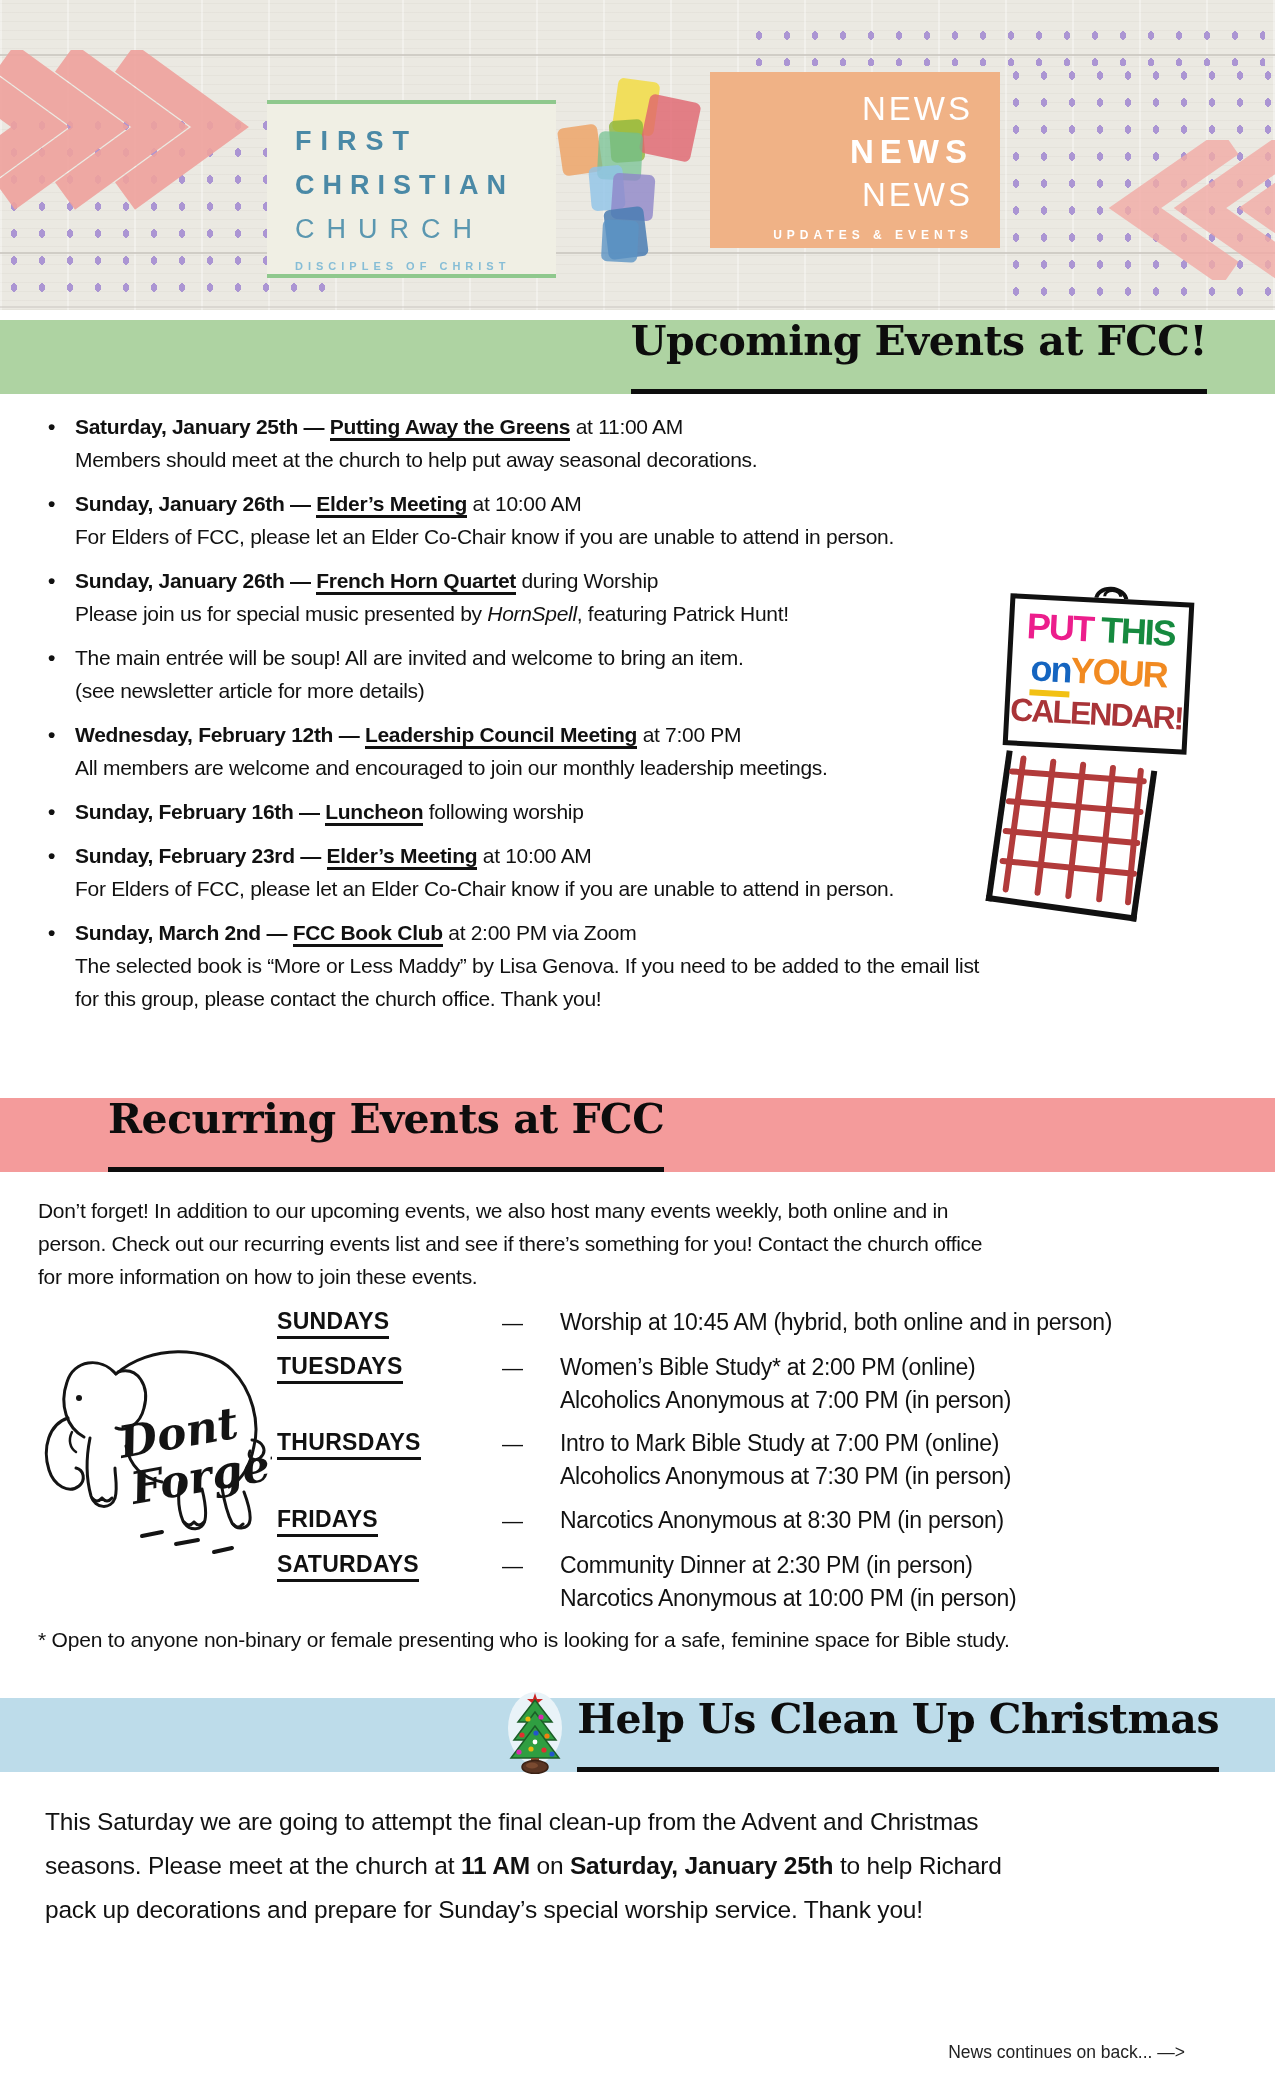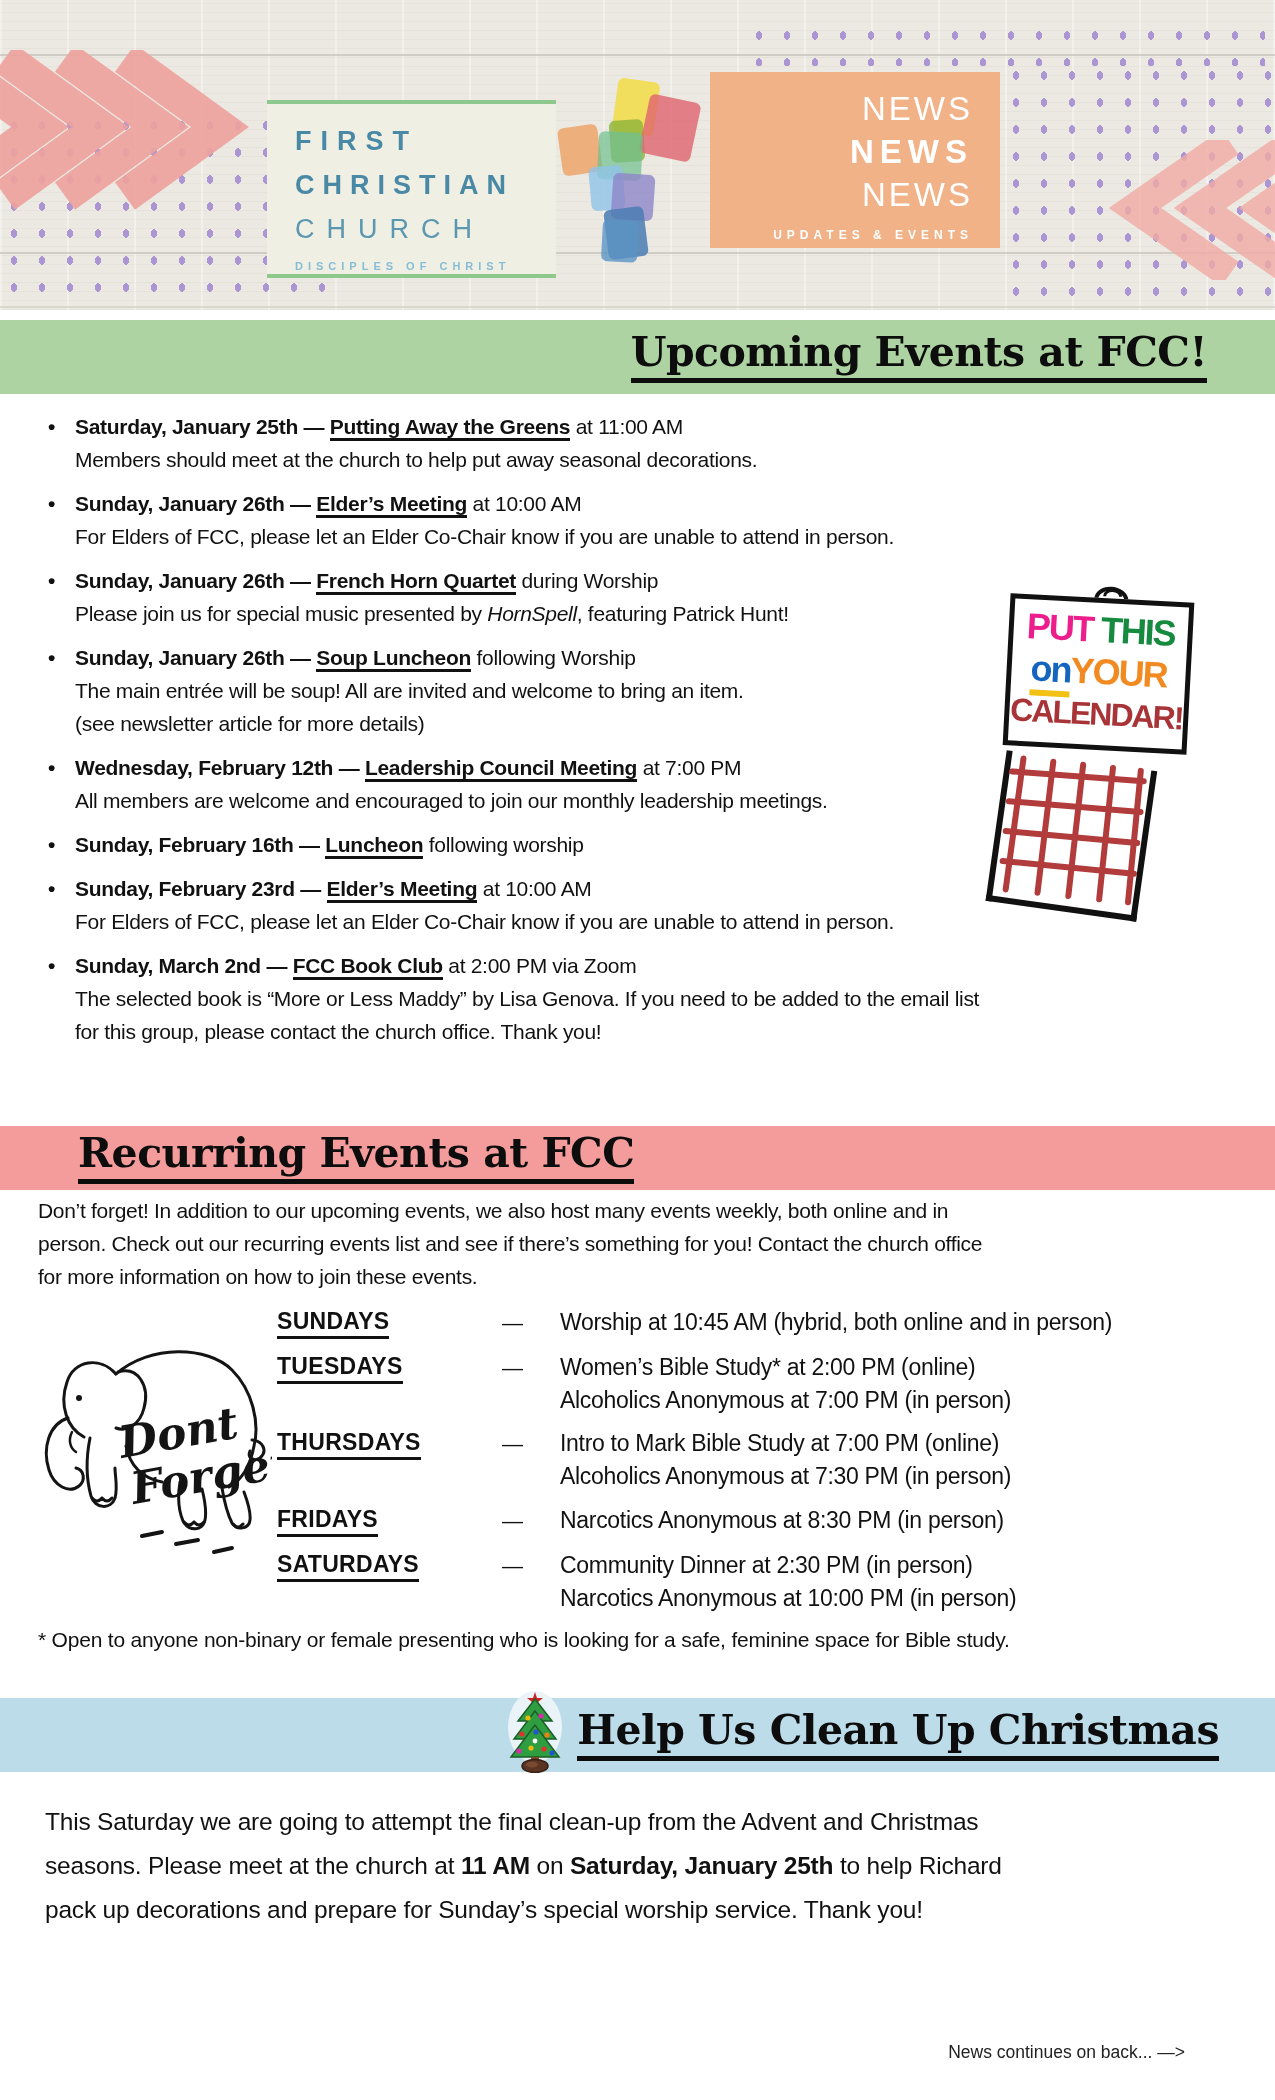--- a/index.html
+++ b/index.html
@@ -24,25 +24,25 @@
   .news-card{position:absolute;left:710px;top:72px;width:290px;height:176px;background:#f0b286;
              box-sizing:border-box;text-align:right;padding-right:27px;color:#fff;}
   .news-line{font-size:33px;line-height:43px;letter-spacing:3px;font-weight:normal;}
   .news-line.mid{font-weight:bold;letter-spacing:6px;}
   .news-first{margin-top:15px;}
   .news-sub{margin-top:12px;font-size:12px;letter-spacing:5px;font-weight:bold;}
   .cross{position:absolute;left:560px;top:70px;width:140px;height:180px;}
   .cross i{position:absolute;border-radius:6px;display:block;}
 
   
-  .banner{position:absolute;left:0;width:1275px;display:flex;align-items:center;box-sizing:border-box;}
+  .banner{position:absolute;left:0;width:1275px;display:flex;box-sizing:border-box;}
   .banner-title{font-family:"DejaVu Serif",serif;font-weight:bold;font-size:41px;color:#0d0d0d;
                 border-bottom:5px solid #0d0d0d;padding-bottom:3px;line-height:1.05;letter-spacing:-0.5px;white-space:nowrap;}
   #banner-upcoming{top:320px;height:74px;justify-content:flex-end;padding-right:68px;}
-  #banner-recurring{top:1126px;height:64px;justify-content:flex-start;padding-left:78px;}
+  #banner-recurring{top:1098px;height:74px;justify-content:flex-start;padding-left:108px;}
   #banner-christmas{top:1698px;height:74px;justify-content:flex-end;padding-right:56px;}
   .tree-wrap{width:60px;height:84px;margin-right:12px;margin-top:-8px;flex:0 0 auto;}
 
   
   .events{position:absolute;left:75px;top:410px;width:1140px;}
   .event-item{position:relative;margin-bottom:11px;}
   .ev-line{line-height:33px;font-size:21px;letter-spacing:-0.3px;white-space:nowrap;}
   .bullet{position:absolute;left:-27px;top:0;line-height:33px;font-size:21px;font-weight:bold;}
   .sb{font-weight:bold;}
   .si{font-style:italic;}
@@ -150,21 +150,20 @@
         <div class="ev-line"><span class="sb">Sunday, January 26th — </span><span class="sb su">Elder’s Meeting</span><span> at 10:00 AM</span></div>
         <div class="ev-line"><span>For Elders of FCC, please let an Elder Co-Chair know if you are unable to attend in person.</span></div>
       </div>
       <div class="event-item">
         <span class="bullet">•</span>
         <div class="ev-line"><span class="sb">Sunday, January 26th — </span><span class="sb su">French Horn Quartet</span><span> during Worship</span></div>
         <div class="ev-line"><span>Please join us for special music presented by </span><span class="si">HornSpell</span><span>, featuring Patrick Hunt!</span></div>
       </div>
       <div class="event-item">
         <span class="bullet">•</span>
-        <div class="ev-line"><span class="sb">Sunday, January 26th — </span><span class="sb su">Soup Luncheon</span><span> following Worship</span></div>
         <div class="ev-line"><span>The main entrée will be soup! All are invited and welcome to bring an item.</span></div>
         <div class="ev-line"><span>(see newsletter article for more details)</span></div>
       </div>
       <div class="event-item">
         <span class="bullet">•</span>
         <div class="ev-line"><span class="sb">Wednesday, February 12th — </span><span class="sb su">Leadership Council Meeting</span><span> at 7:00 PM</span></div>
         <div class="ev-line"><span>All members are welcome and encouraged to join our monthly leadership meetings.</span></div>
       </div>
       <div class="event-item">
         <span class="bullet">•</span>

